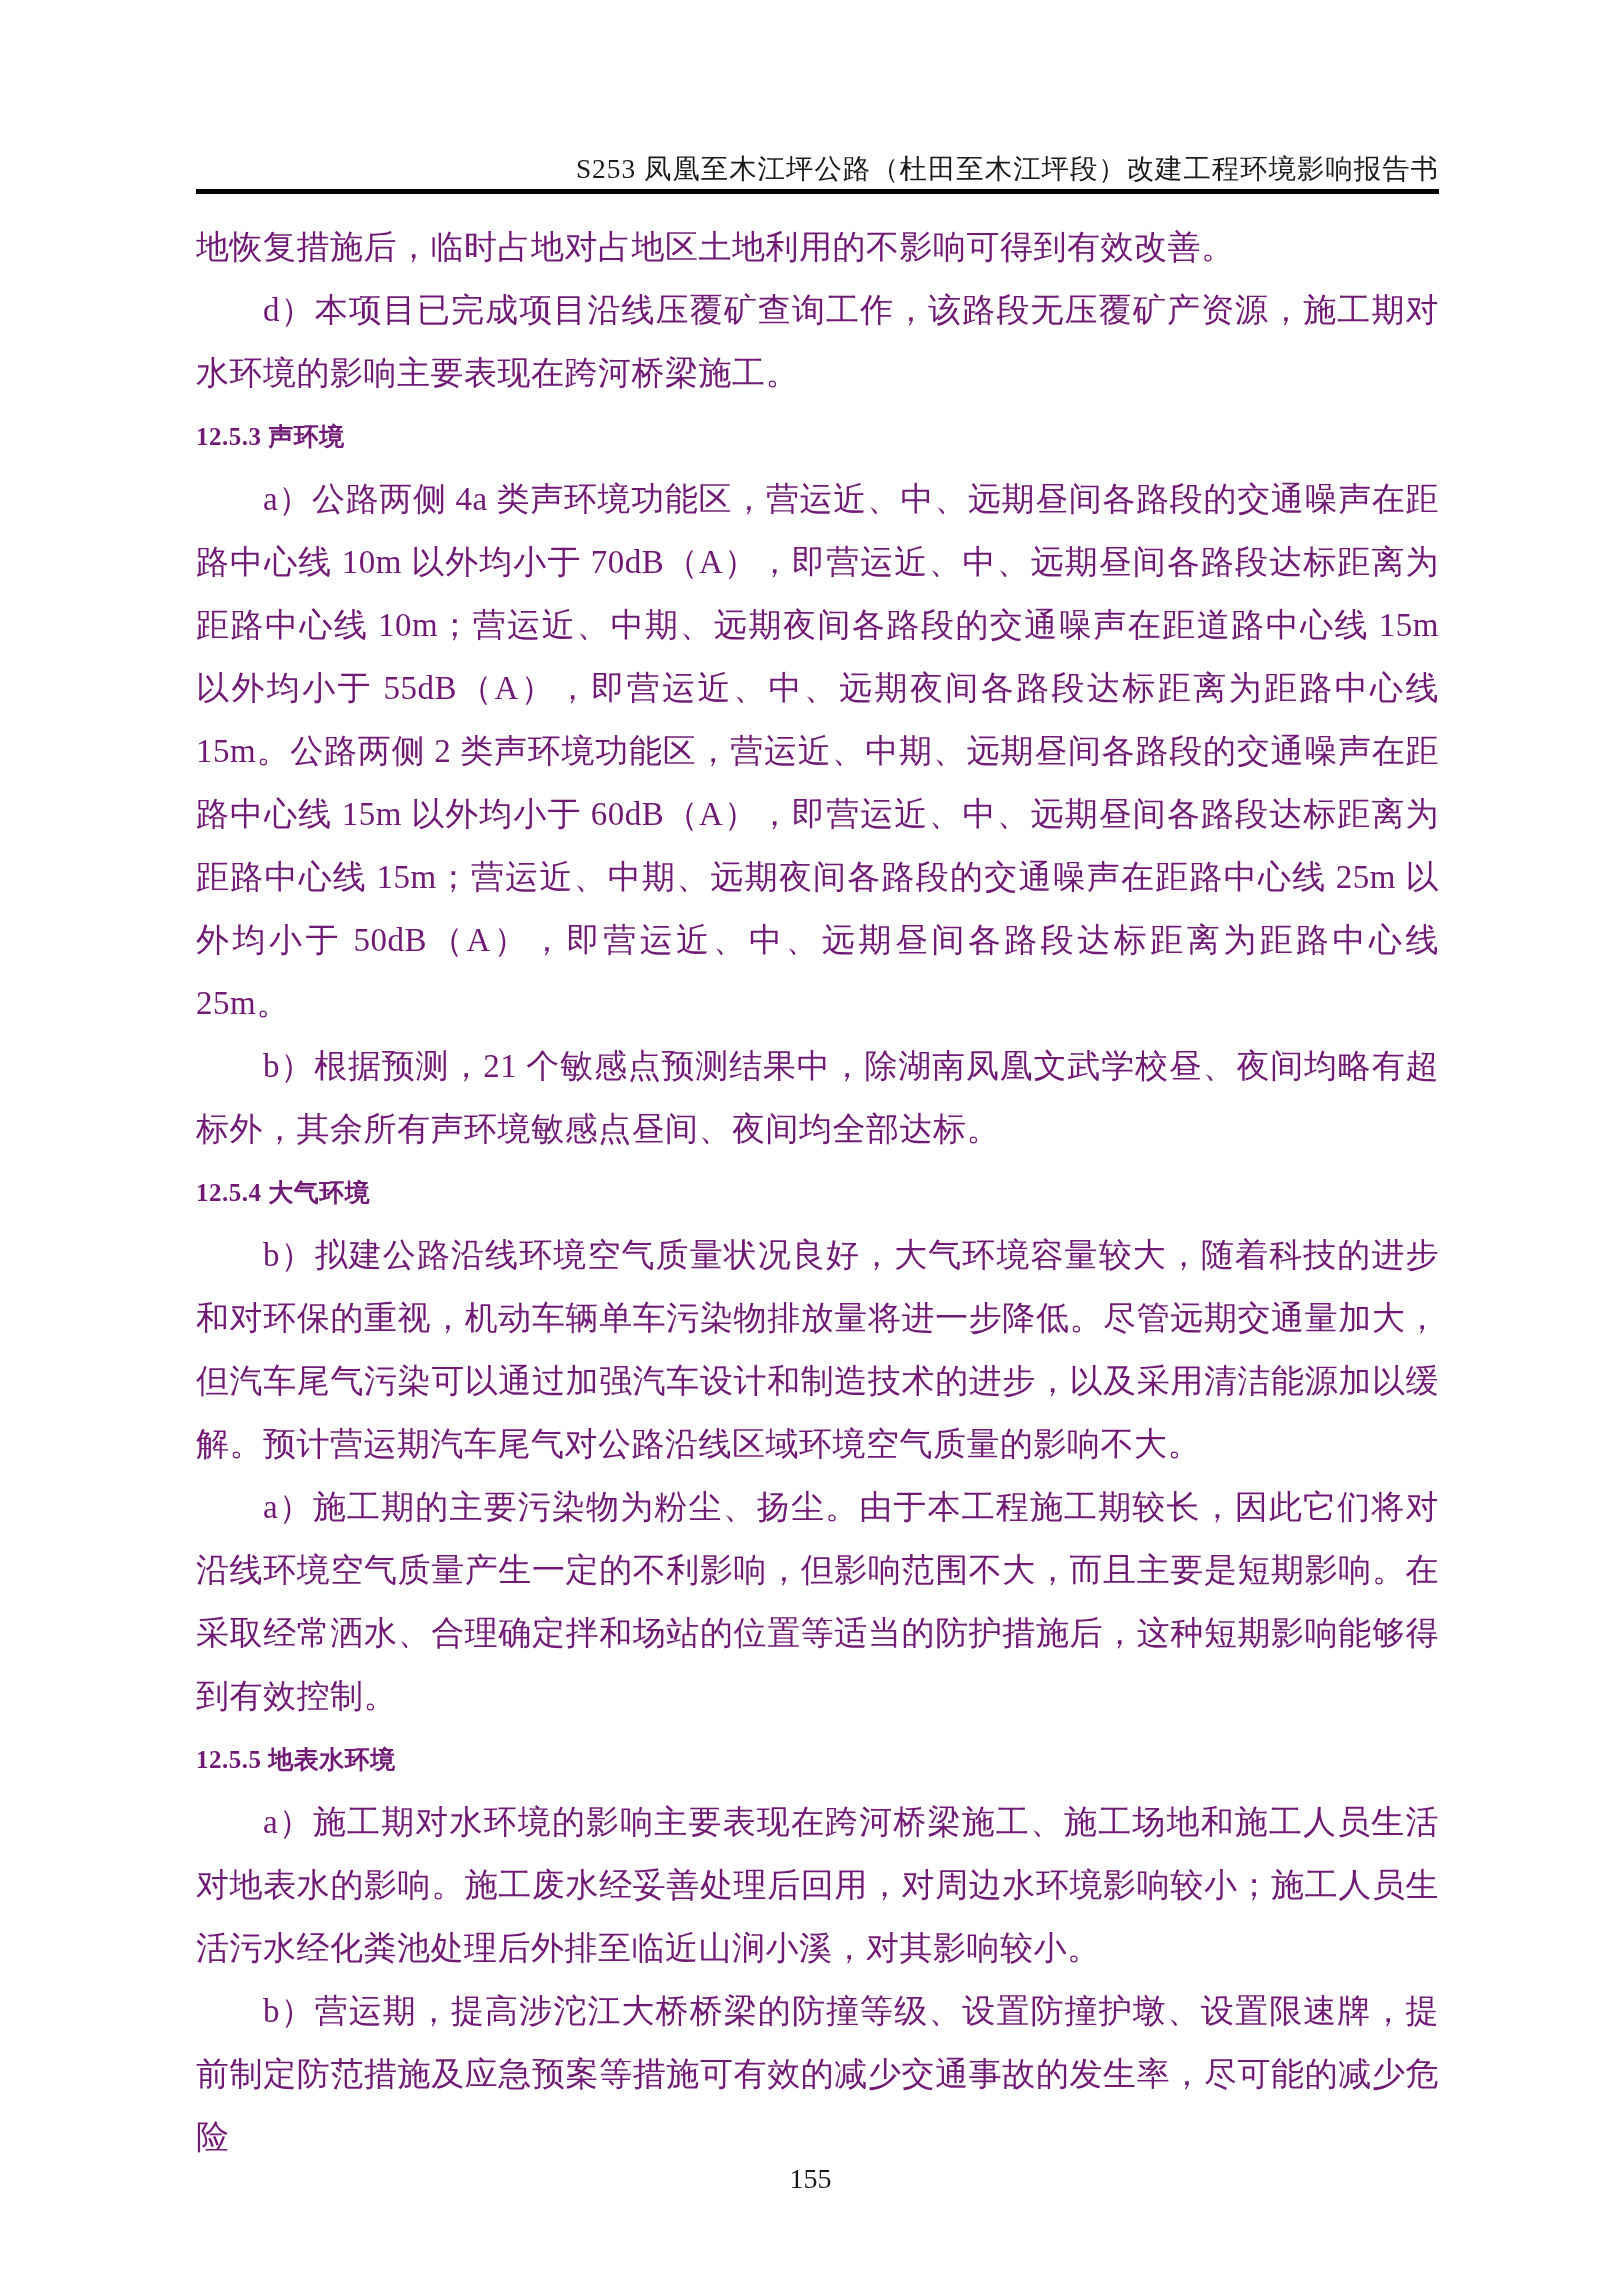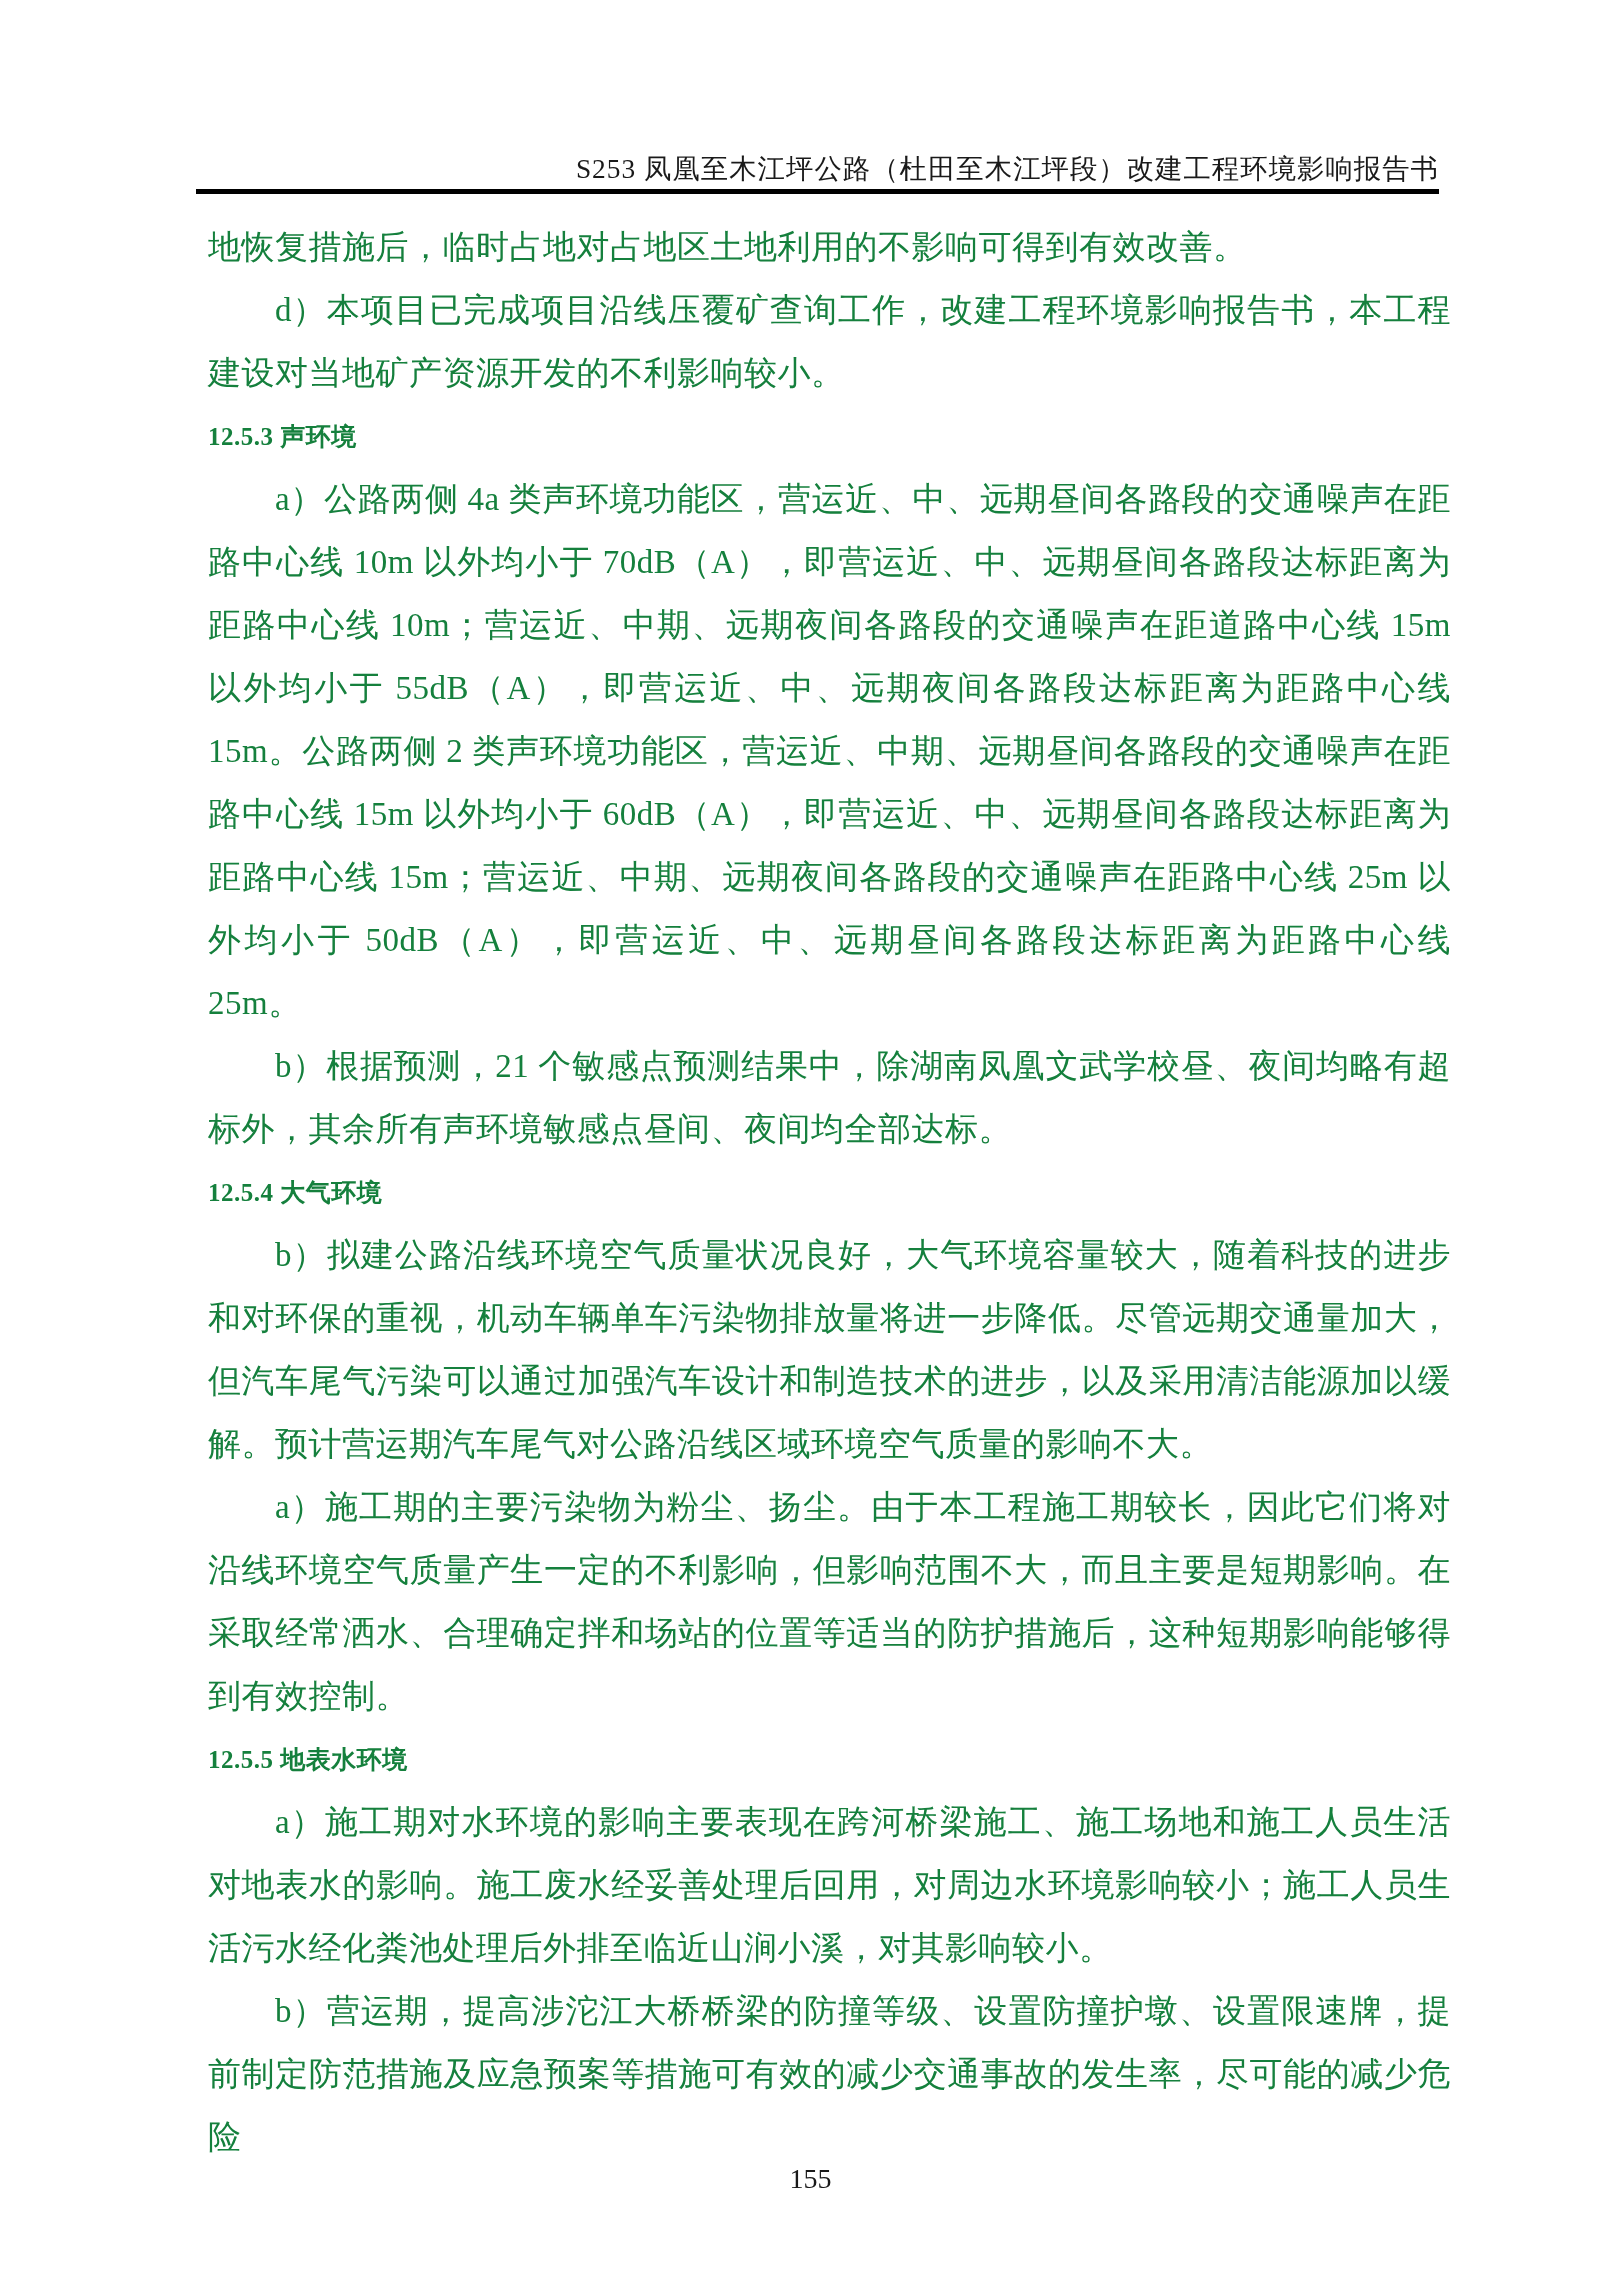--- a/index.html
+++ b/index.html
@@ -32,28 +32,28 @@
     position: absolute;
     top: 173px;
     left: 196px;
     width: 1243px;
     height: 4.9px;
     background: #000000;
   }
   .body-text {
     position: absolute;
     top: 200px;
-    left: 208px;
+    left: 196px;
     width: 1243px;
     font-size: 33px;
     line-height: 63px;
     text-align: justify;
     text-justify: inter-ideograph;
     letter-spacing: 0.5px;
-    color: #15803d;
+    color: #701a75;
   }
   .body-text p {
     margin: 0;
     padding: 0;
   }
   .para-indent {
     text-indent: 67px;
   }
   .heading {
     text-indent: 0;
@@ -75,21 +75,21 @@
 <body>
 
 <div class="page">
 
   <div class="header-title">S253 凤凰至木江坪公路（杜田至木江坪段）改建工程环境影响报告书</div>
 
   <div class="header-rule"></div>
 
   <div class="body-text">
     <p class="para">地恢复措施后，临时占地对占地区土地利用的不影响可得到有效改善。</p>
-    <p class="para-indent">d）本项目已完成项目沿线压覆矿查询工作，改建工程环境影响报告书，本工程建设对当地矿产资源开发的不利影响较小。</p>
+    <p class="para-indent">d）本项目已完成项目沿线压覆矿查询工作，该路段无压覆矿产资源，施工期对水环境的影响主要表现在跨河桥梁施工。</p>
     <p class="heading">12.5.3 声环境</p>
     <p class="para-indent">a）公路两侧 4a 类声环境功能区，营运近、中、远期昼间各路段的交通噪声在距路中心线 10m 以外均小于 70dB（A），即营运近、中、远期昼间各路段达标距离为距路中心线 10m；营运近、中期、远期夜间各路段的交通噪声在距道路中心线 15m 以外均小于 55dB（A），即营运近、中、远期夜间各路段达标距离为距路中心线 15m。公路两侧 2 类声环境功能区，营运近、中期、远期昼间各路段的交通噪声在距路中心线 15m 以外均小于 60dB（A），即营运近、中、远期昼间各路段达标距离为距路中心线 15m；营运近、中期、远期夜间各路段的交通噪声在距路中心线 25m 以外均小于 50dB（A），即营运近、中、远期昼间各路段达标距离为距路中心线 25m。</p>
     <p class="para-indent">b）根据预测，21 个敏感点预测结果中，除湖南凤凰文武学校昼、夜间均略有超标外，其余所有声环境敏感点昼间、夜间均全部达标。</p>
     <p class="heading">12.5.4 大气环境</p>
     <p class="para-indent">b）拟建公路沿线环境空气质量状况良好，大气环境容量较大，随着科技的进步和对环保的重视，机动车辆单车污染物排放量将进一步降低。尽管远期交通量加大，但汽车尾气污染可以通过加强汽车设计和制造技术的进步，以及采用清洁能源加以缓解。预计营运期汽车尾气对公路沿线区域环境空气质量的影响不大。</p>
     <p class="para-indent">a）施工期的主要污染物为粉尘、扬尘。由于本工程施工期较长，因此它们将对沿线环境空气质量产生一定的不利影响，但影响范围不大，而且主要是短期影响。在采取经常洒水、合理确定拌和场站的位置等适当的防护措施后，这种短期影响能够得到有效控制。</p>
     <p class="heading">12.5.5 地表水环境</p>
     <p class="para-indent">a）施工期对水环境的影响主要表现在跨河桥梁施工、施工场地和施工人员生活对地表水的影响。施工废水经妥善处理后回用，对周边水环境影响较小；施工人员生活污水经化粪池处理后外排至临近山涧小溪，对其影响较小。</p>
     <p class="para-indent">b）营运期，提高涉沱江大桥桥梁的防撞等级、设置防撞护墩、设置限速牌，提前制定防范措施及应急预案等措施可有效的减少交通事故的发生率，尽可能的减少危险</p>
   </div>

